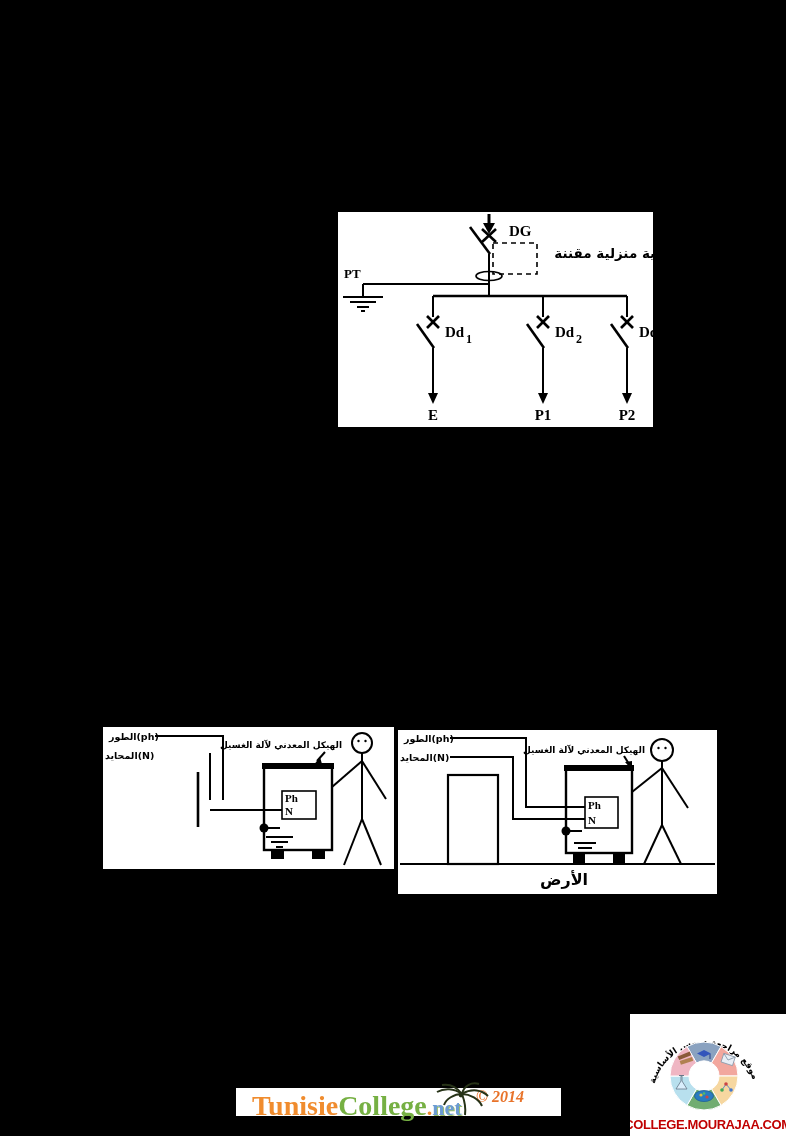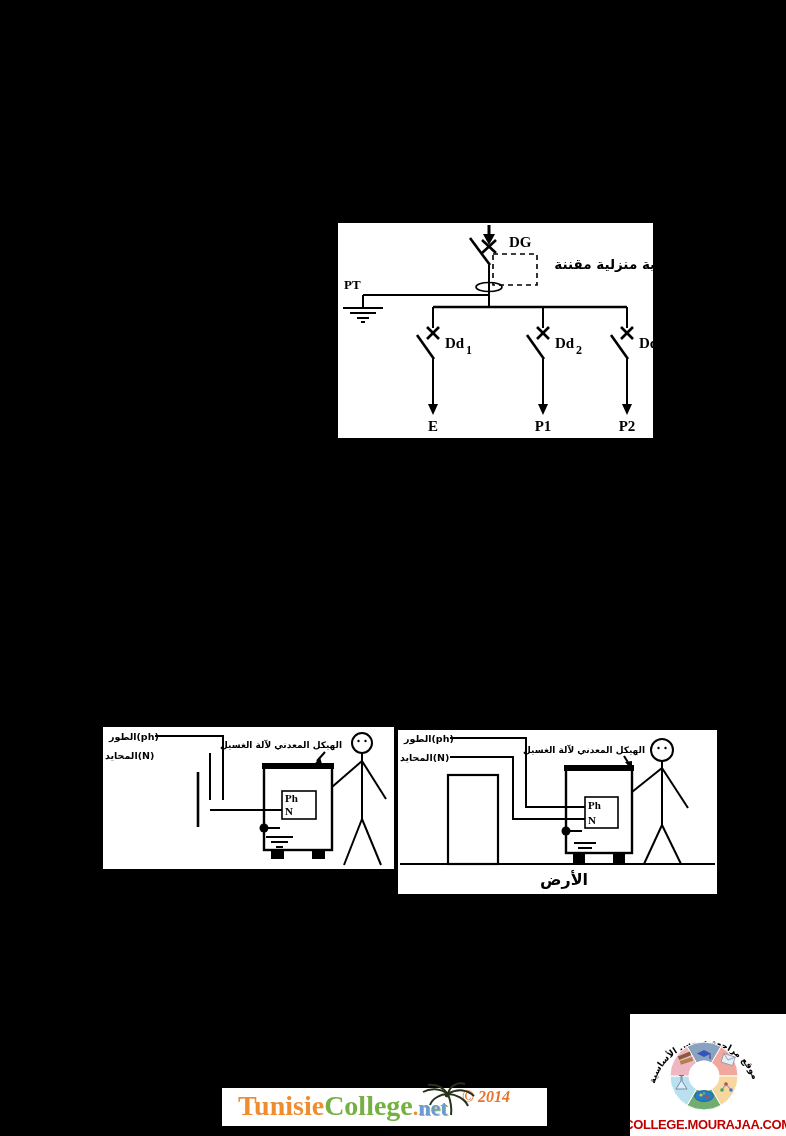--- a/index.html
+++ b/index.html
@@ -4,24 +4,24 @@
 <style>
   html,body{margin:0;padding:0}
   body{
     width:786px;height:1136px;
     background:#000;
     position:relative;
     overflow:hidden;
     font-family:"Liberation Sans",sans-serif;
   }
   .panel{position:absolute;background:#fff}
-  #circuit-panel{left:338px;top:223px;width:315px;height:215px}
+  #circuit-panel{left:338px;top:212px;width:315px;height:215px}
   #hazard-left-panel{left:103px;top:727px;width:291px;height:142px}
   #hazard-right-panel{left:398px;top:730px;width:319px;height:164px}
-  #tunisie-panel{left:222px;top:1088px;width:325px;height:38px}
+  #tunisie-panel{left:236px;top:1088px;width:325px;height:28px}
   #mourajaa-panel{left:630px;top:1014px;width:156px;height:122px}
 
   svg{display:block}
   svg text{user-select:none}
   .wire{stroke:#000;stroke-width:2;fill:none}
   .wire-thick{stroke:#000;stroke-width:2.6;fill:none}
   .serif-label{font-family:"Liberation Serif",serif;font-weight:bold;fill:#000}
   .ar-label{font-family:"DejaVu Sans",sans-serif;font-weight:bold;fill:#000}
 
   

